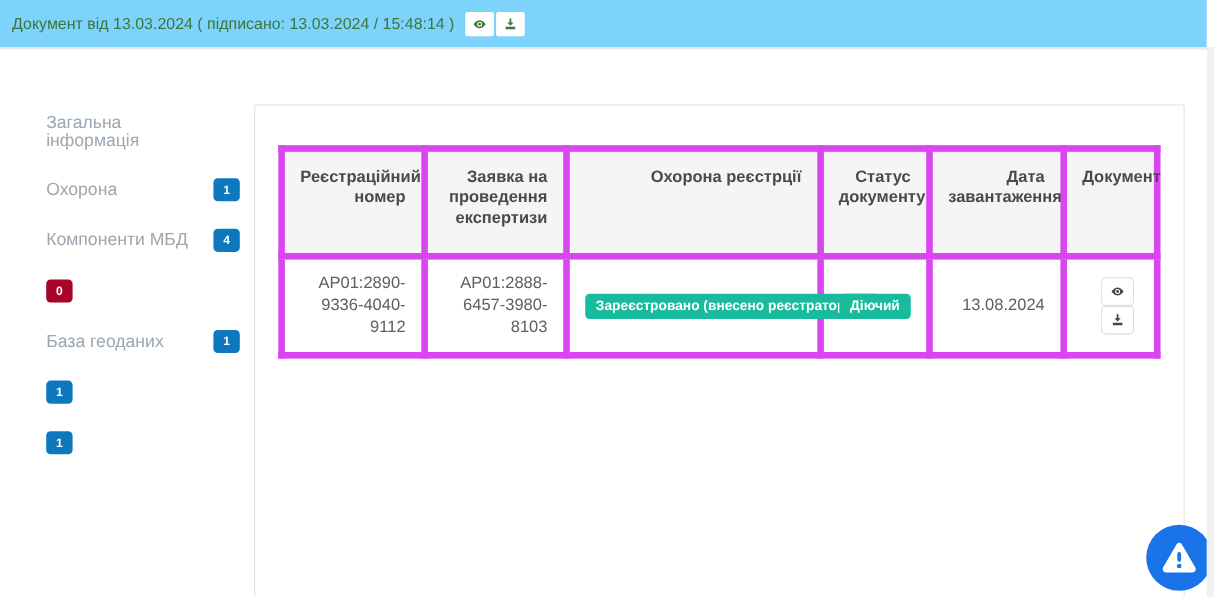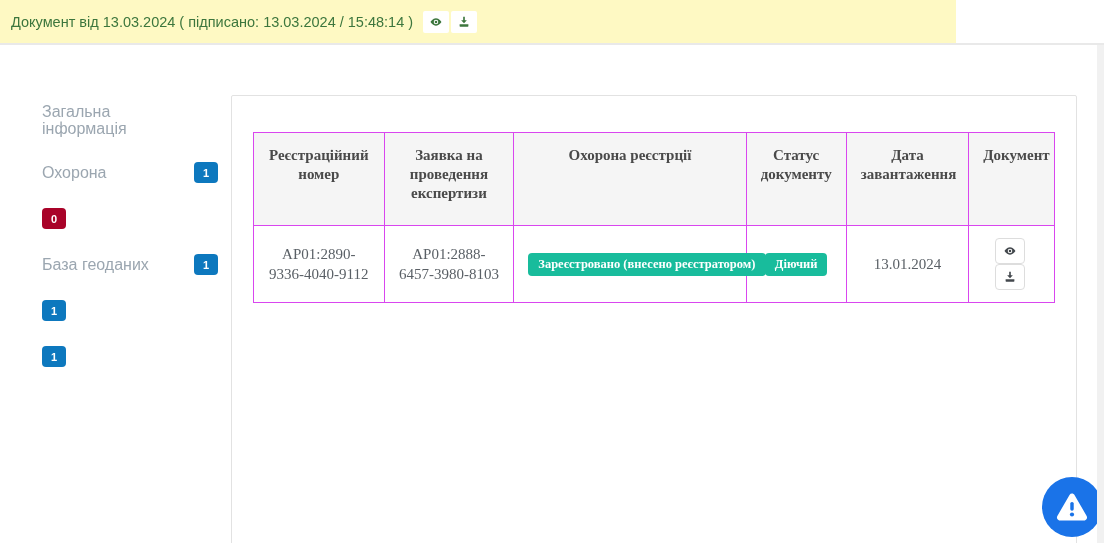--- a/index.html
+++ b/index.html
@@ -7,22 +7,22 @@
     width: 1104px; height: 543px;
     overflow: hidden;
     font-family: "Liberation Sans", "DejaVu Sans", sans-serif;
     background: #ffffff;
     position: relative;
   }
 
   
   .banner {
     position: absolute; top: 0; left: 0;
-    width: 956px; height: 43px;
-    background: #fef9c3;
+    width: 1097px; height: 43px;
+    background: #7dd3fc;
     display: flex; align-items: center;
     padding-left: 11px;
     text-align: right;
   }
   .banner-text { color: #3c763d; font-size: 14.5px; margin-right: 8px; }
   .banner-btn {
     width: 26px; height: 22px;
     background: #ffffff; border: none; border-radius: 2px;
     display: inline-flex; align-items: center; justify-content: center;
     margin-left: 2px; cursor: pointer; padding: 0;
@@ -58,21 +58,21 @@
     background: #fff; border: 1px solid #e2e2e2; border-radius: 2px;
     padding: 36px 21px 0 21px;
   }
   .page-title {
     text-align: center; color: #74797d;
     font-size: 27px; font-weight: 400; letter-spacing: .3px;
     margin-bottom: 22px;
   }
 
   table { width: 100%; border-collapse: collapse; table-layout: fixed; }
-  th, td { border: 1px solid #d946ef; text-align: center; font-family: Liberation Serif, serif; }
+  th, td { border: 6px solid #d946ef; text-align: right; }
   th {
     background: #f5f5f5; color: #4a4a4a;
     font-size: 15px; font-weight: bold; line-height: 19px;
     padding: 13px 14px 22px 14px; vertical-align: top;
   }
   td {
     color: #5a6066; font-size: 15px; line-height: 20px;
     padding: 12px 14px; vertical-align: middle; background: #fff;
   }
   col.c1 { width: 16.3%; } col.c2 { width: 16.2%; } col.c3 { width: 29%; }
@@ -130,20 +130,24 @@
 </div>
 <div class="banner-sep"></div>
 
 <nav class="sidebar">
   <div class="side-item">
     <span class="side-label">Загальна інформація</span>
   </div>
   <div class="side-item">
     <span class="side-label">Охорона</span>
     <span class="side-badge">1</span>
+  </div>
+  <div class="side-item">
+    <span class="side-label">Компоненти МБД</span>
+    <span class="side-badge">4</span>
   </div>
   <div class="side-item">
     <span class="side-badge red">0</span>
   </div>
   <div class="side-item">
     <span class="side-label">База геоданих</span>
     <span class="side-badge">1</span>
   </div>
   <div class="side-item">
     <span class="side-badge">1</span>
@@ -178,21 +182,21 @@
     <tbody>
       <tr>
         <td>АР01:2890-9336-4040-9112</td>
         <td>АР01:2888-6457-3980-8103</td>
         <td>
           <span class="label-teal">Зареєстровано (внесено реєстратором)</span>
         </td>
         <td>
           <span class="label-teal">Діючий</span>
         </td>
-        <td>13.01.2024</td>
+        <td>13.08.2024</td>
         <td>
           <button class="icon-btn">
             <span style="display:inline-flex;">
               <svg viewBox="0 0 24 24" style="width:14px;height:14px;fill:#43484d;">
                   <path fill-rule="evenodd" clip-rule="evenodd" d="M12 5.7c-5.5 0-9.3 6.3-9.3 6.3s3.8 6.3 9.3 6.3 9.3-6.3 9.3-6.3-3.8-6.3-9.3-6.3zm0 10.2a3.9 3.9 0 1 1 0-7.8 3.9 3.9 0 0 1 0 7.8zm0-1.7a2.2 2.2 0 1 0 0-4.4 2.2 2.2 0 0 0 0 4.4z"></path>
                 </svg>
             </span>
           </button>
           <button class="icon-btn">
             <span style="display:inline-flex;">

